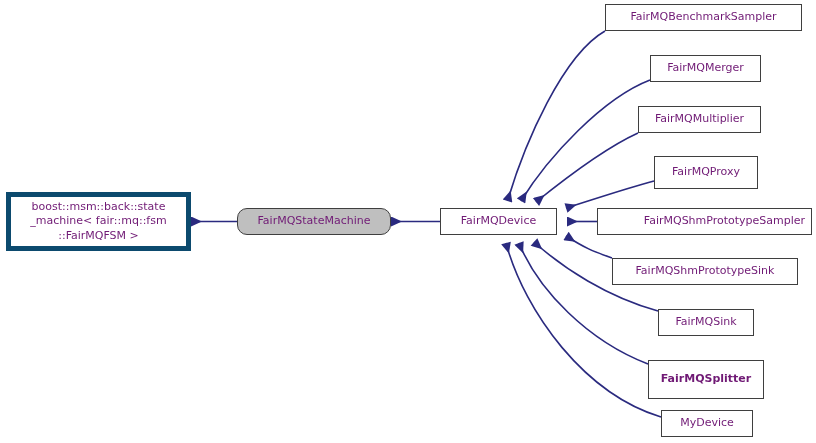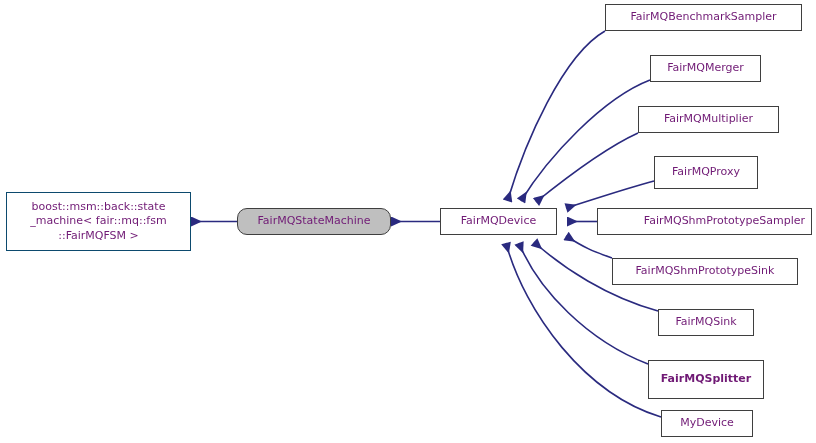--- a/index.html
+++ b/index.html
@@ -38,21 +38,21 @@
   }
   .node-box.plain {
     border: 1px solid #3f3f3f;
     background: #ffffff;
   }
   .node-box.current {
     border: 1px solid #3f3f3f;
     background: #bfbfbf;
   }
   .node-box.faded {
-    border: 1px solid #0c4a6e;
+    border: 5px solid #0c4a6e;
     background: #ffffff;
     justify-content: center;
   }
   .node-label {
     display: block;
     width: 100%;
     padding: 0 4px;
     box-sizing: border-box;
   }
 </style>
@@ -101,21 +101,21 @@
   </div>
 
   <div class="node-box plain" style="left:605px; top:4px; width:197px; height:27px;">
     <span class="node-label">FairMQBenchmarkSampler</span>
   </div>
 
   <div class="node-box plain" style="left:650px; top:55px; width:111px; height:27px;">
     <span class="node-label">FairMQMerger</span>
   </div>
 
-  <div class="node-box plain" style="left:638px; top:106px; width:141px; height:27px;">
+  <div class="node-box plain" style="left:638px; top:106px; width:123px; height:27px;">
     <span class="node-label">FairMQMultiplier</span>
   </div>
 
   <div class="node-box plain" style="left:654px; top:156px; width:104px; height:33px;">
     <span class="node-label">FairMQProxy</span>
   </div>
 
   <div class="node-box plain" style="left:597px; top:208px; width:215px; height:27px;padding-left:40px;">
     <span class="node-label">FairMQShmPrototypeSampler</span>
   </div>

